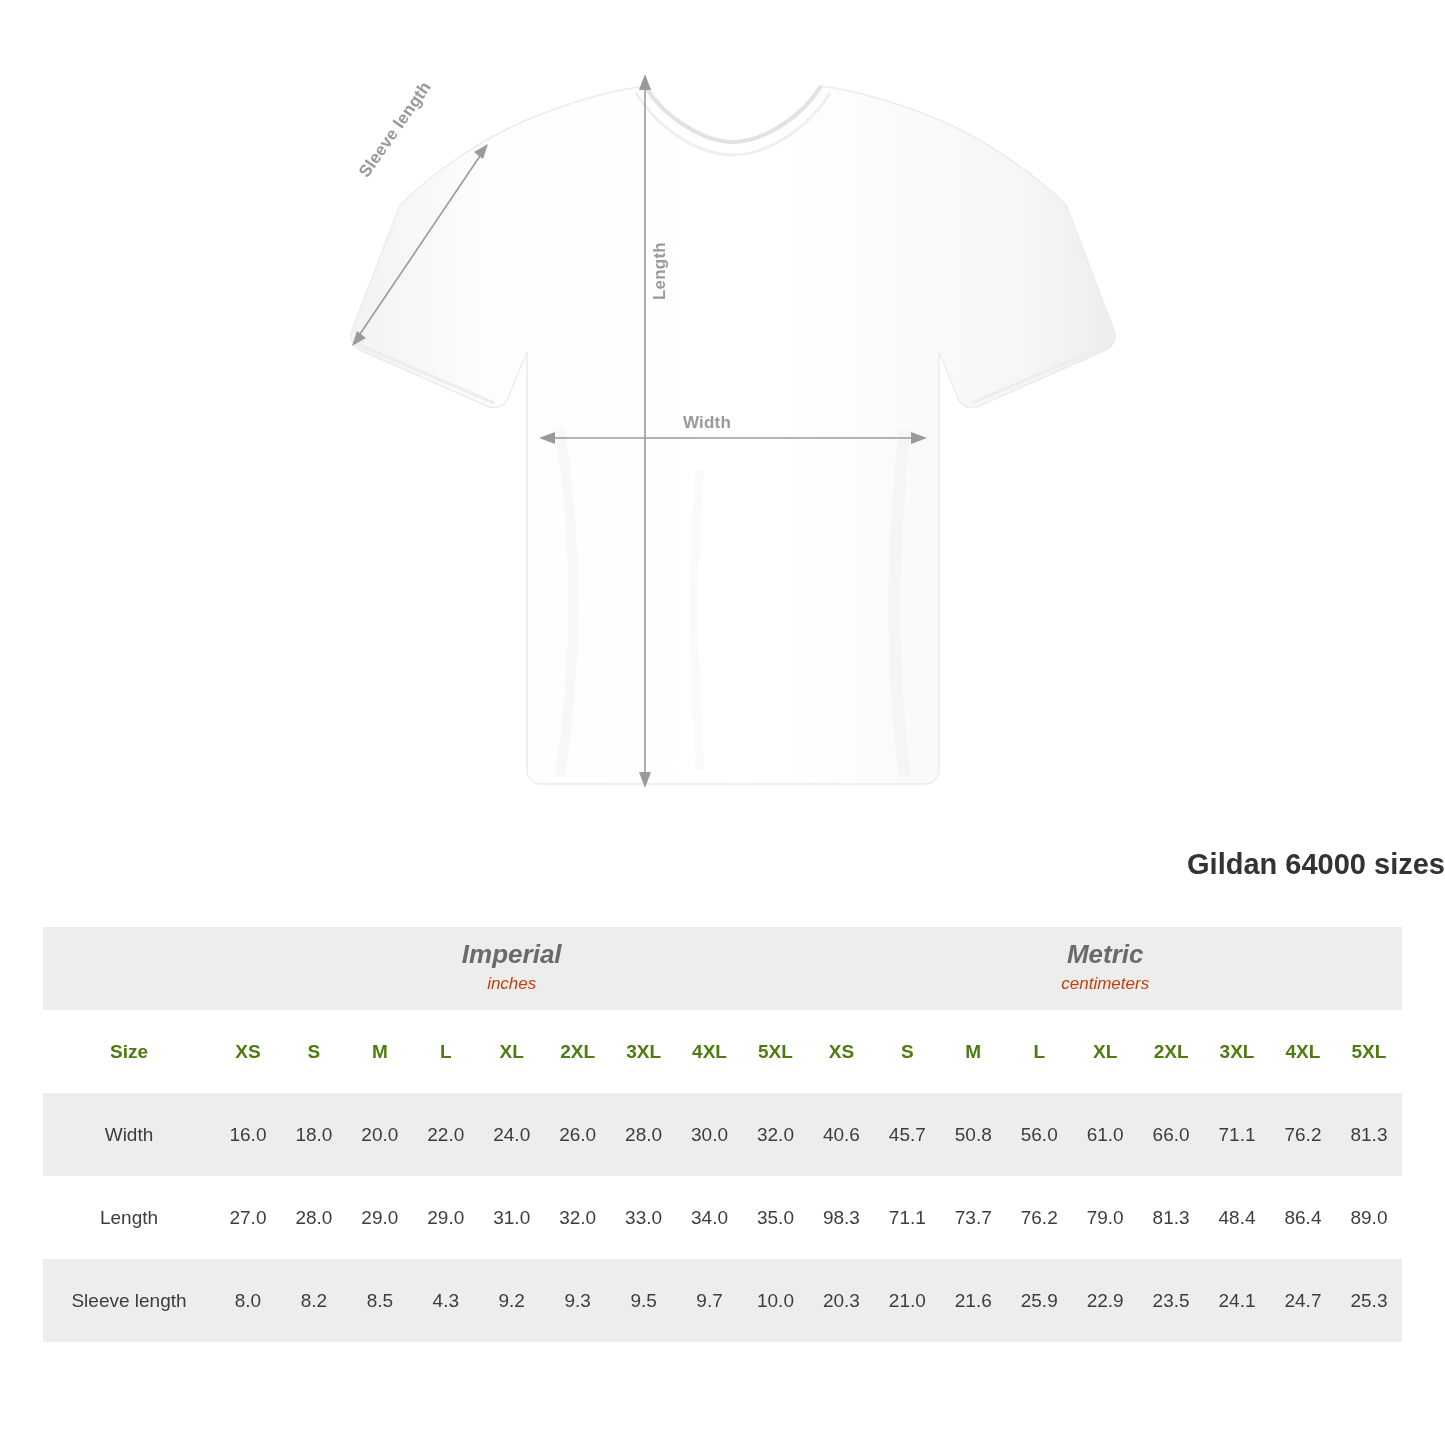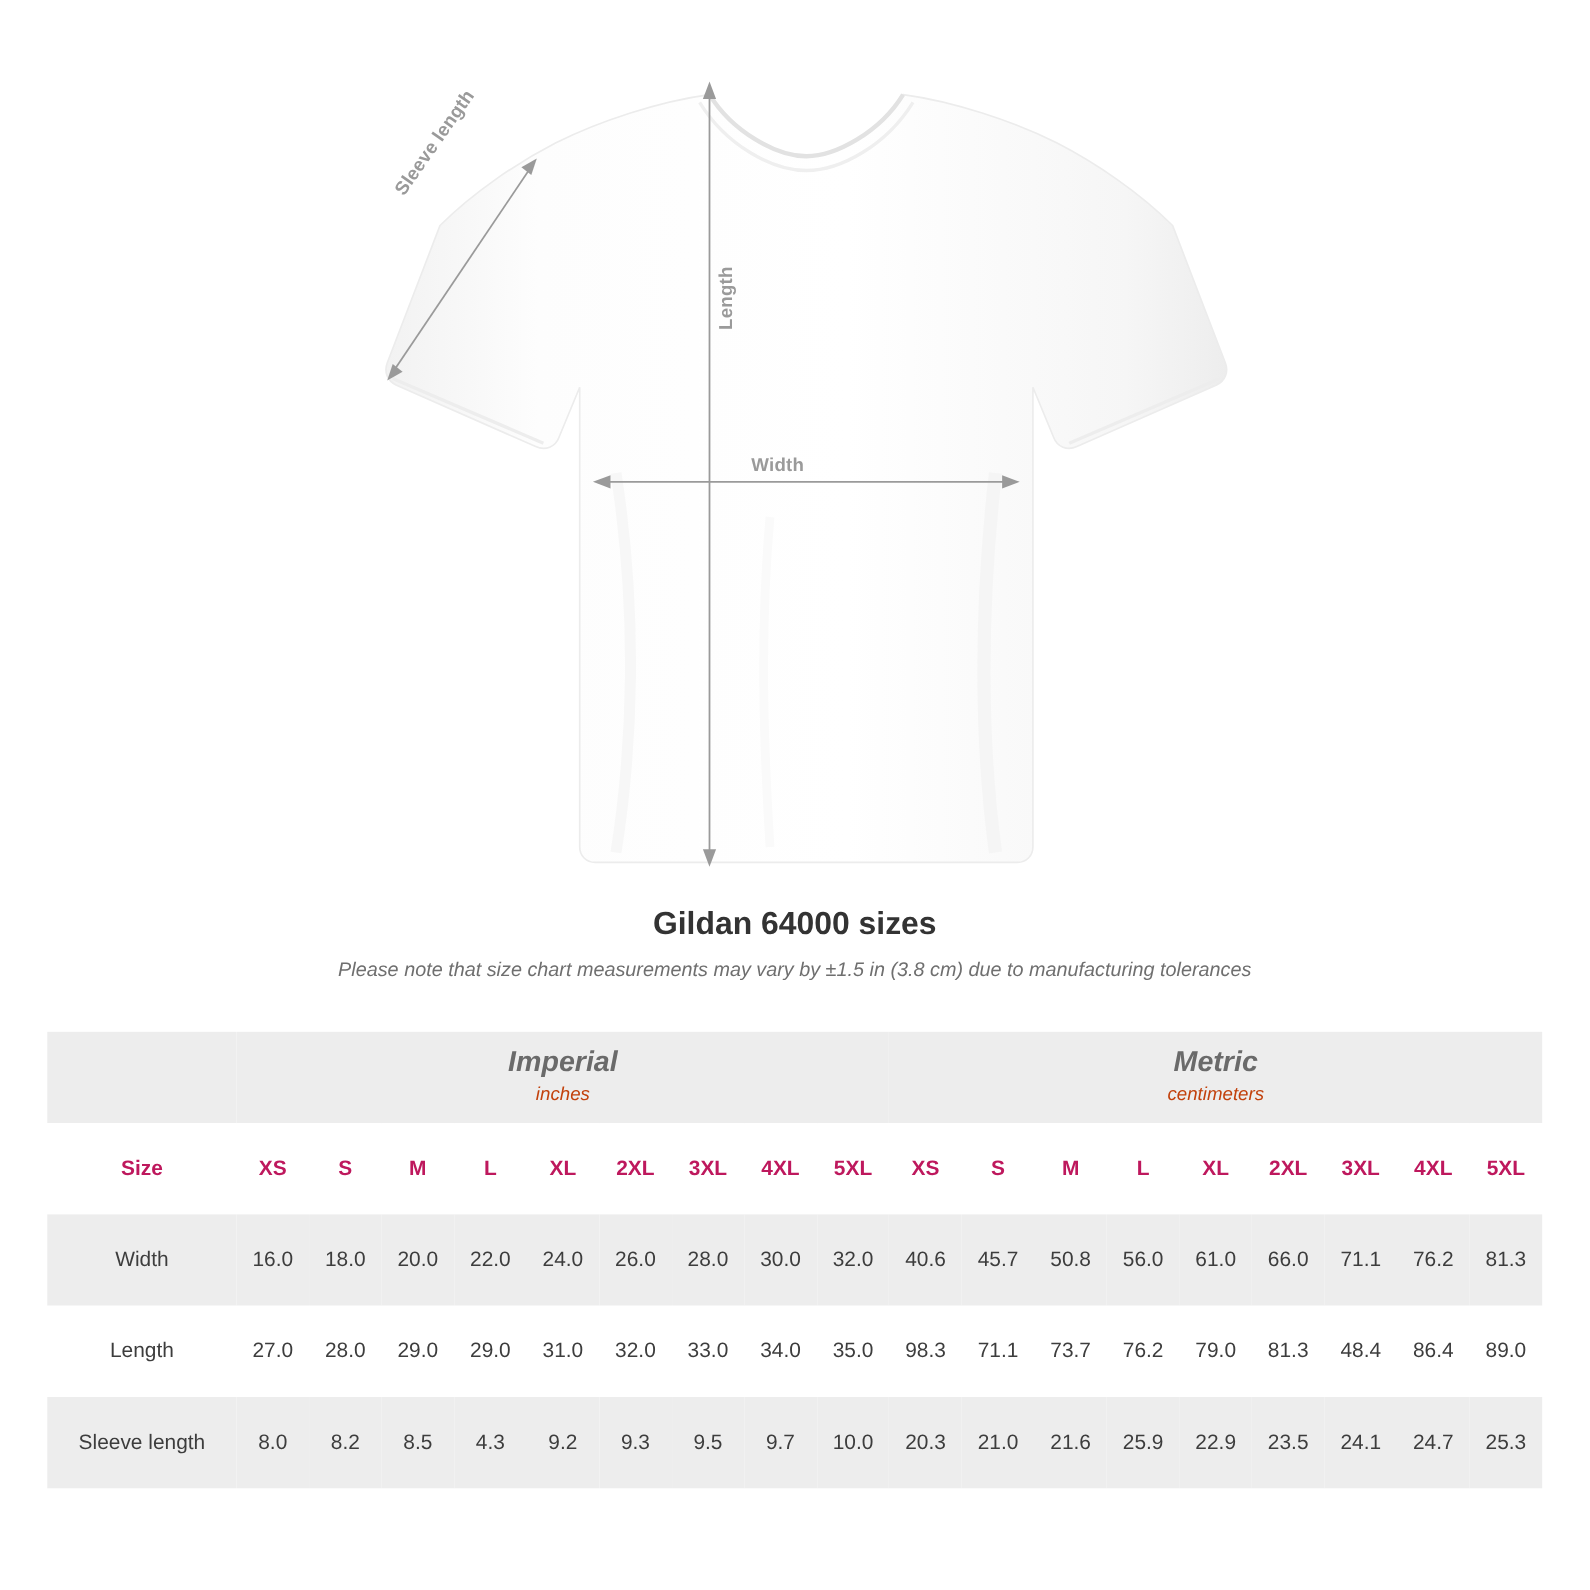--- a/index.html
+++ b/index.html
@@ -52,22 +52,22 @@
     transform: rotate(-90deg);
     transform-origin: left top;
   }
   .label-width {
     left: 683px;
     top: 413px;
   }
 
   
   .title-block {
-    text-align: center;
-    margin-top: 4px;
+    text-align: right;
+    margin-top: 28px;
   }
   .chart-title {
     font-size: 29px;
     font-weight: bold;
     color: #333333;
     margin: 0 0 14px 0;
   }
   .chart-note {
     font-size: 18px;
     font-style: italic;
@@ -110,21 +110,21 @@
   .unit-sub {
     font-size: 17px;
     font-style: italic;
     color: #c2410c;
     line-height: 1.6;
   }
   tr.row-size td {
     background: #ffffff;
     font-weight: bold;
     font-size: 19px;
-    color: #be185d;
+    color: #4d7c0f;
   }
   tr.row-alt td {
     background: #ededed;
   }
   tr.row-plain td {
     background: #ffffff;
   }
   td.rowhead {
     font-weight: bold;
     font-size: 19px;
@@ -209,21 +209,20 @@
       </g>
     </svg>
 
     <div class="dim-label label-sleeve">Sleeve length</div>
     <div class="dim-label label-length">Length</div>
     <div class="dim-label label-width">Width</div>
   </div>
 
   <div class="title-block">
     <h1 class="chart-title">Gildan 64000 sizes</h1>
-    <p class="chart-note">Please note that size chart measurements may vary by ±1.5 in (3.8 cm) due to manufacturing tolerances</p>
   </div>
 
   <div class="table-wrap">
     <table class="size-table">
       <tbody>
         <tr class="unit-header">
           <td class="corner rowhead"></td>
           <td colspan="9">
             <div class="unit-name">Imperial</div>
             <div class="unit-sub">inches</div>

